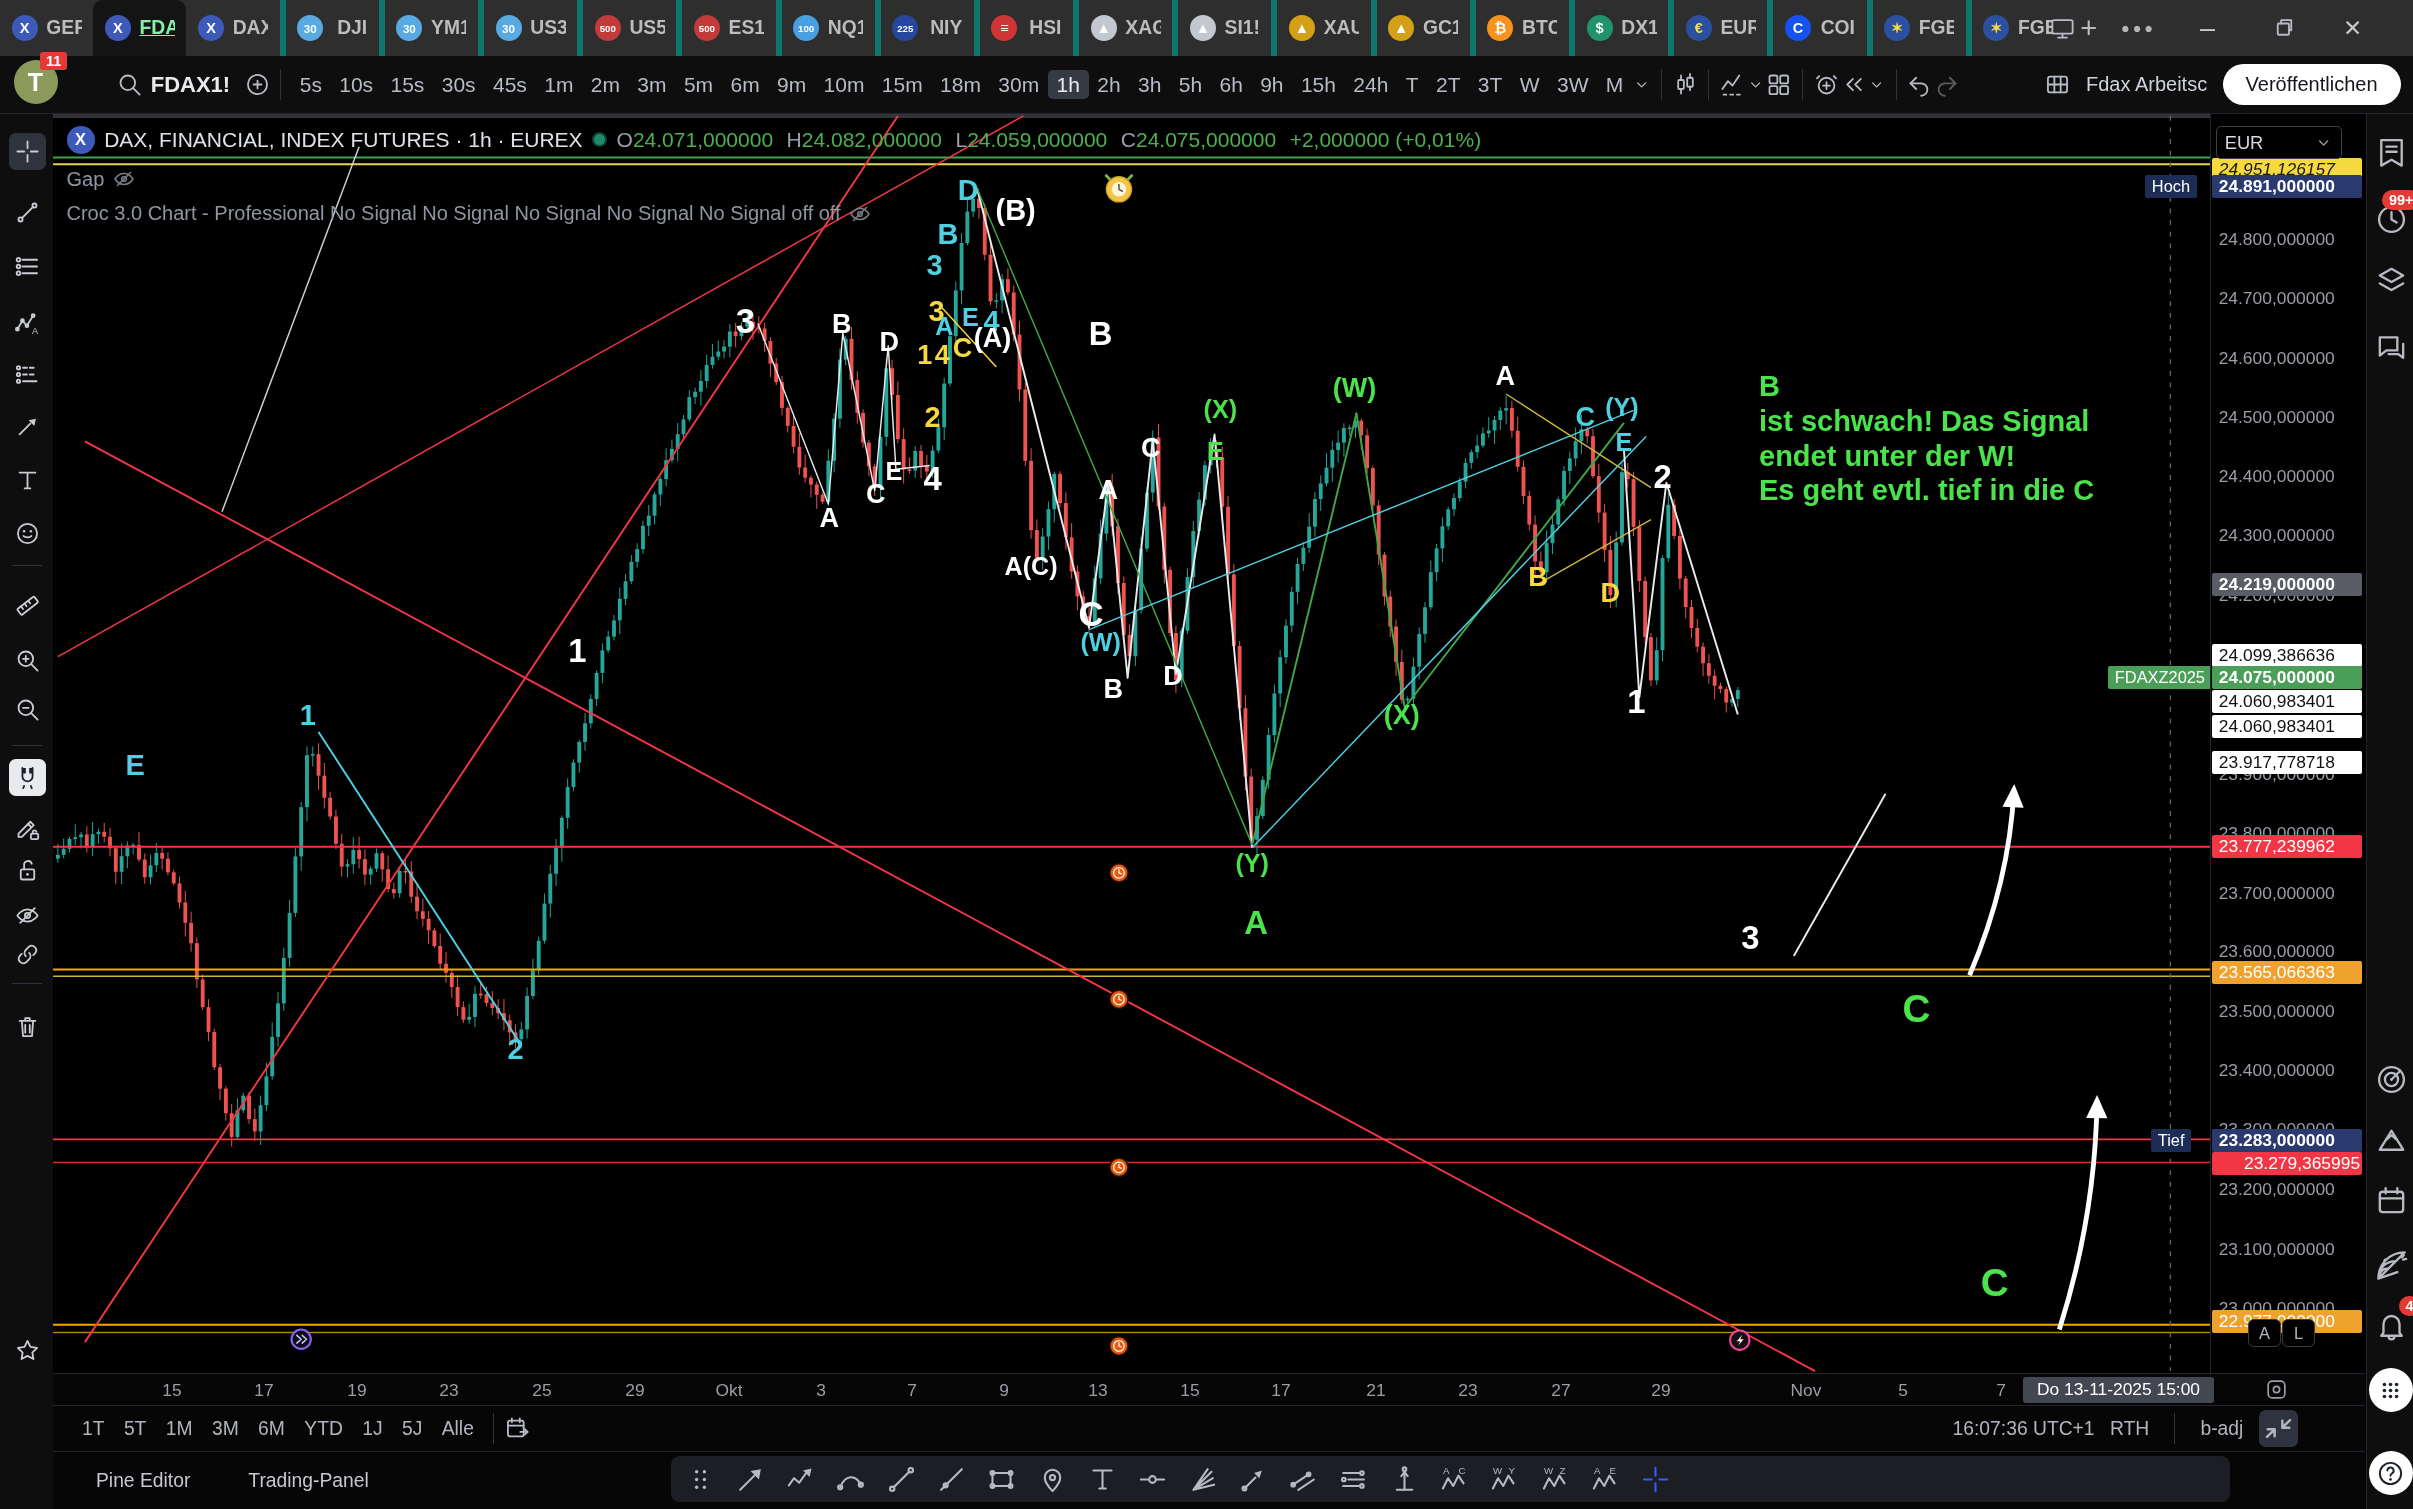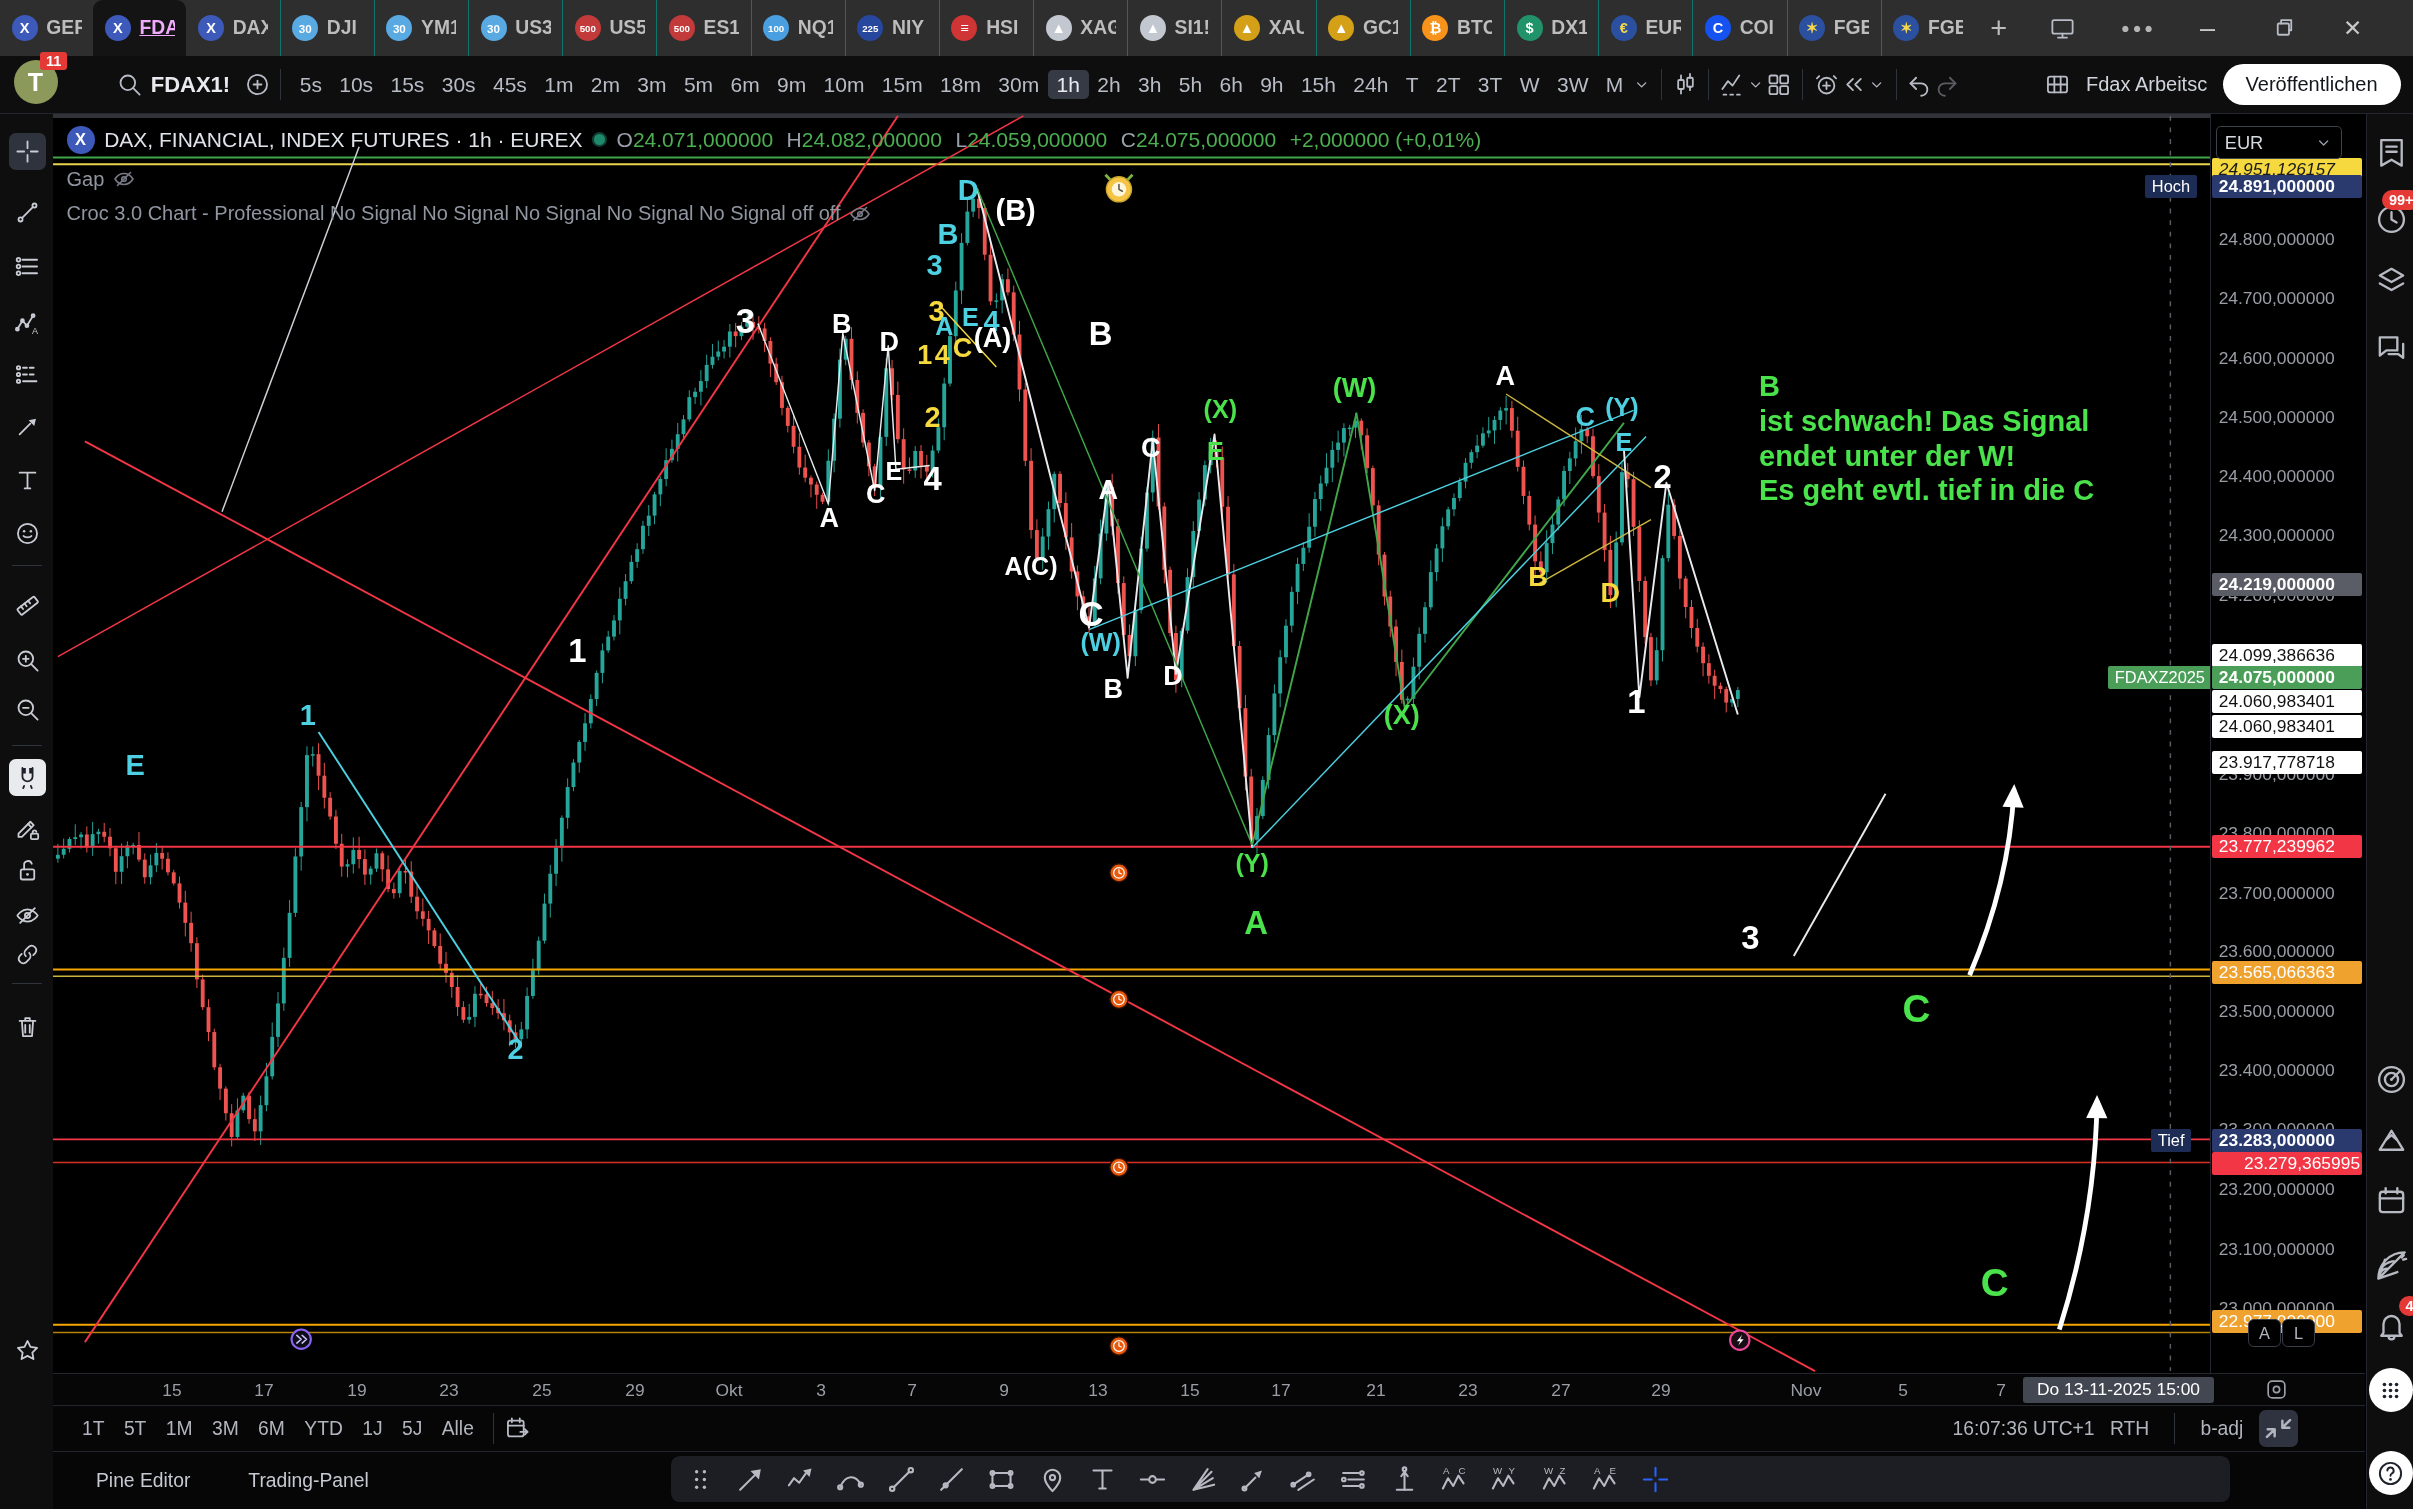--- a/index.html
+++ b/index.html
@@ -2,26 +2,26 @@
 <html><head>
 <meta charset="utf-8">
 <style>
   html,body{margin:0;padding:0;background:#000;}
   #app{position:relative;width:2414px;height:1509px;background:#000;overflow:hidden;
        font-family:"Liberation Sans",sans-serif;color:#d1d4dc;-webkit-font-smoothing:antialiased;}
   
   #tabbar{position:absolute;left:0;top:0;width:2414px;height:56px;background:#2e2e2e;display:flex;align-items:stretch;}
   #tabs{display:flex;align-items:stretch;}
   .tab{display:flex;align-items:center;gap:8.7px;padding:0 11.6px;width:70px;cursor:default;}
-  .tab:not(.active)+.tab:not(.active){border-left:1px solid #0f766e;}
+  .tab:not(.active)+.tab:not(.active){border-left:6px solid #0f766e;justify-content:space-between;}
   .tab.active{background:#141414;border-radius:9.7px 9.7px 0 0;}
   .tab-ic{width:26px;height:26px;border-radius:50%;display:flex;align-items:center;justify-content:center;
           font-weight:bold;color:#fff;flex:none;}
   .tab-lb{font-size:19.3px;font-weight:600;color:#bdbdbd;white-space:nowrap;overflow:hidden;}
-  .tab.active .tab-lb{color:#f0abfc;text-decoration:underline;}
+  .tab.active .tab-lb{color:#86efac;text-decoration:underline;}
   #tab-add{font-size:29px;color:#bdbdbd;margin-left:15.4px;align-self:center;}
   .win-icons{position:absolute;top:0;height:56px;right:0;width:386px;}
   .win-icons>*{position:absolute;top:50%;transform:translateY(-50%);color:#c8c8c8;}
   
   #toolbar{position:absolute;left:0;top:56px;width:2414px;height:58px;background:#0e0e0e;border-bottom:1px solid #23262e;
            display:flex;align-items:center;padding-left:116px;box-sizing:border-box;}
   .ticn{display:inline-flex;width:27px;height:27px;color:#b8bcc6;flex:none;}
   .ticn svg{width:100%;height:100%;}
   .vsep{width:1px;height:31px;background:#2f333d;margin:0 9.7px;flex:none;}
   #symname{font-size:22px;font-weight:bold;color:#e8eaf0;margin:0 13.5px 0 7.7px;}

